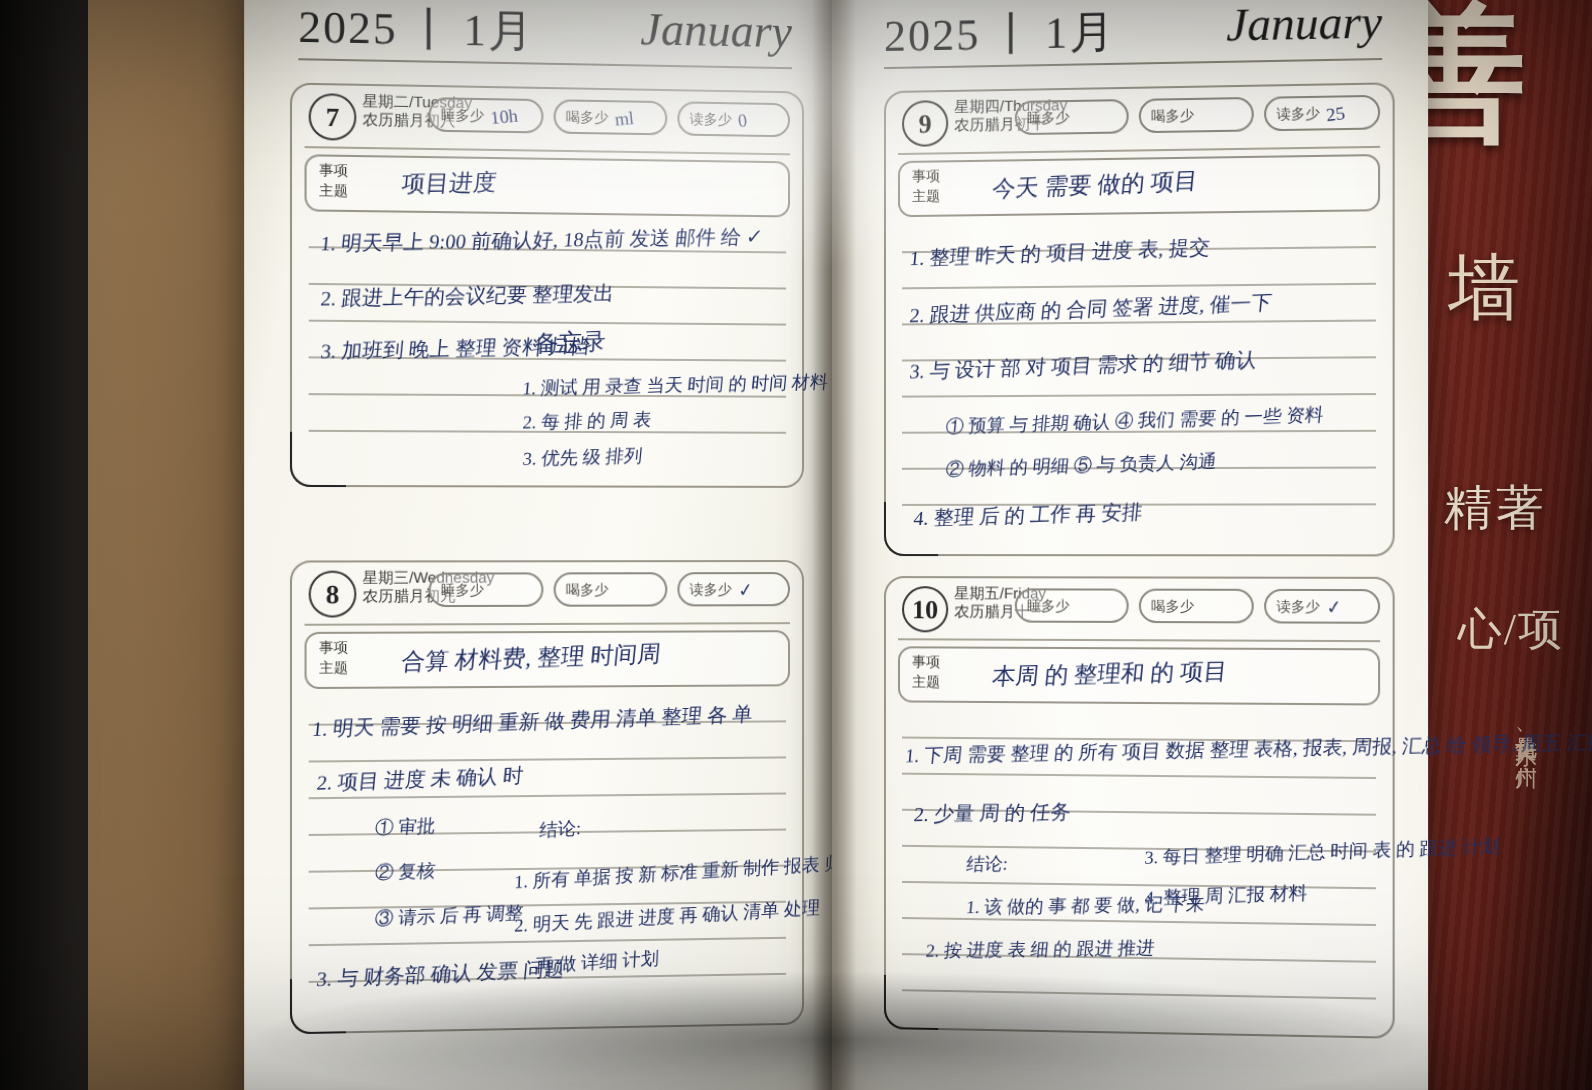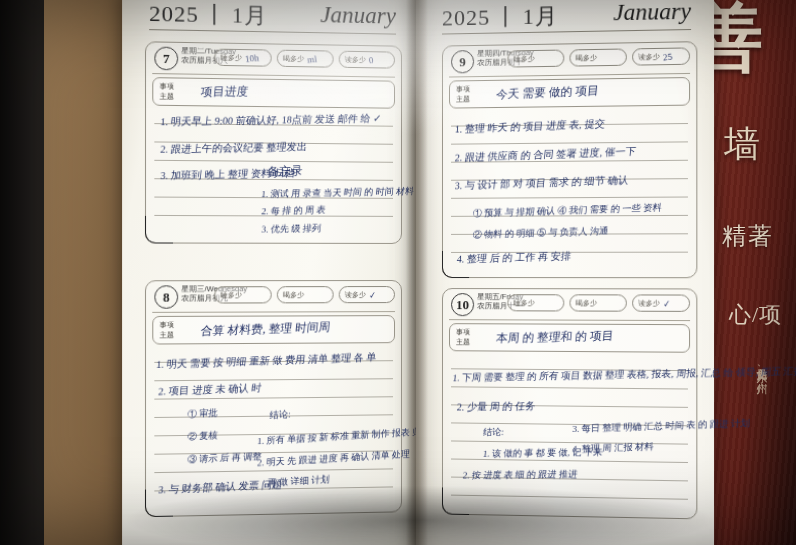--- a/index.html
+++ b/index.html
@@ -10,21 +10,21 @@
   .desk{position:absolute;inset:0;background:linear-gradient(100deg,#3a3330 0%,#4a4340 30%,#3b3431 60%,#241f1d 100%);}
   .dark-left{position:absolute;left:0;top:0;width:54px;height:545px;background:linear-gradient(90deg,#0e0d0c,#2e2a27);}
   .board{position:absolute;left:44px;top:0;width:104px;height:545px;background:linear-gradient(95deg,#9b7b55,#7e6140 65%,#6a5136);box-shadow:4px 0 12px rgba(0,0,0,.45);}
   .board-edge{position:absolute;left:130px;top:0;width:14px;height:545px;background:linear-gradient(90deg,#4a3a28,#2a2019);}
 
   
   .rightbook{position:absolute;right:0;top:0;width:230px;height:545px;background:linear-gradient(100deg,#2b1614 0%,#5a1f19 14%,#7d2b20 40%,#621f18 78%,#2a100d 100%);}
   .rightbook .grain{position:absolute;inset:0;background:repeating-linear-gradient(95deg,rgba(255,255,255,.03) 0 3px,rgba(0,0,0,.05) 3px 6px);}
   .cover-char{position:absolute;right:10px;top:2px;width:120px;color:#f0e3cf;font-family:"Liberation Serif",serif;font-size:74px;line-height:.95;font-weight:700;text-shadow:0 2px 5px rgba(0,0,0,.6);text-align:center;}
   .cover-sub{position:absolute;right:36px;top:120px;color:#efe0c8;font-family:"Liberation Serif",serif;font-size:36px;line-height:1.35;text-align:center;text-shadow:0 2px 4px rgba(0,0,0,.55);}
-  .cover-byline{position:absolute;right:22px;top:220px;color:#f2e6d2;font-family:"Liberation Serif",serif;font-size:24px;letter-spacing:2px;text-shadow:0 1px 3px rgba(0,0,0,.5);}
+  .cover-byline{position:absolute;right:22px;top:238px;color:#f2e6d2;font-family:"Liberation Serif",serif;font-size:24px;letter-spacing:2px;text-shadow:0 1px 3px rgba(0,0,0,.5);}
   .cover-line2{position:absolute;right:14px;top:300px;color:#e9dcc6;font-family:"Liberation Serif",serif;font-size:22px;letter-spacing:1px;}
   .cover-small{position:absolute;right:26px;top:360px;color:#d8c7ad;font-family:"Liberation Serif",serif;font-size:11px;line-height:1.5;writing-mode:vertical-rl;height:130px;opacity:.85;}
 
   
   .book{position:absolute;left:128px;top:-8px;width:574px;height:553px;}
   .page{position:absolute;top:0;height:553px;background:#f4f2ea;}
   .page.left{left:0;width:290px;transform:perspective(900px) rotateY(4deg);transform-origin:right center;
     background:linear-gradient(100deg,#e4e0d4 0%,#f6f4ec 12%,#fbfaf4 60%,#eceade 100%);
     box-shadow:inset -16px 0 24px -14px rgba(80,70,55,.55), 0 6px 18px rgba(0,0,0,.5);}
   .page.right{left:288px;width:292px;transform:perspective(900px) rotateY(-4deg);transform-origin:left center;

